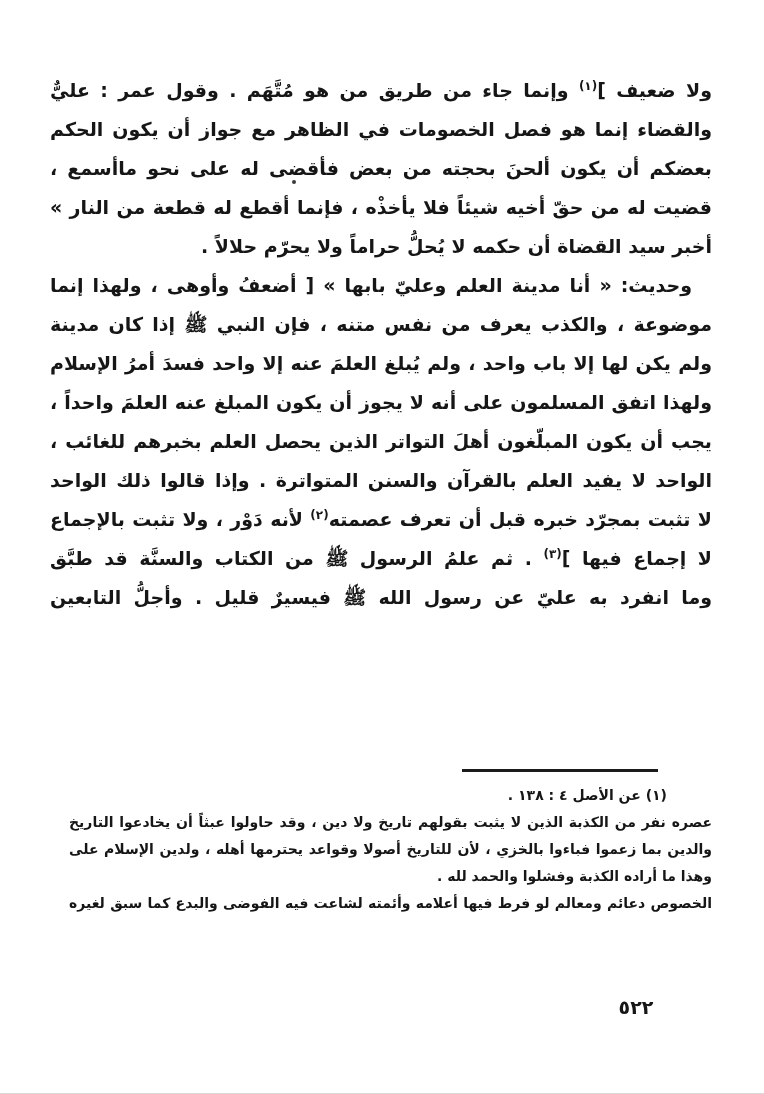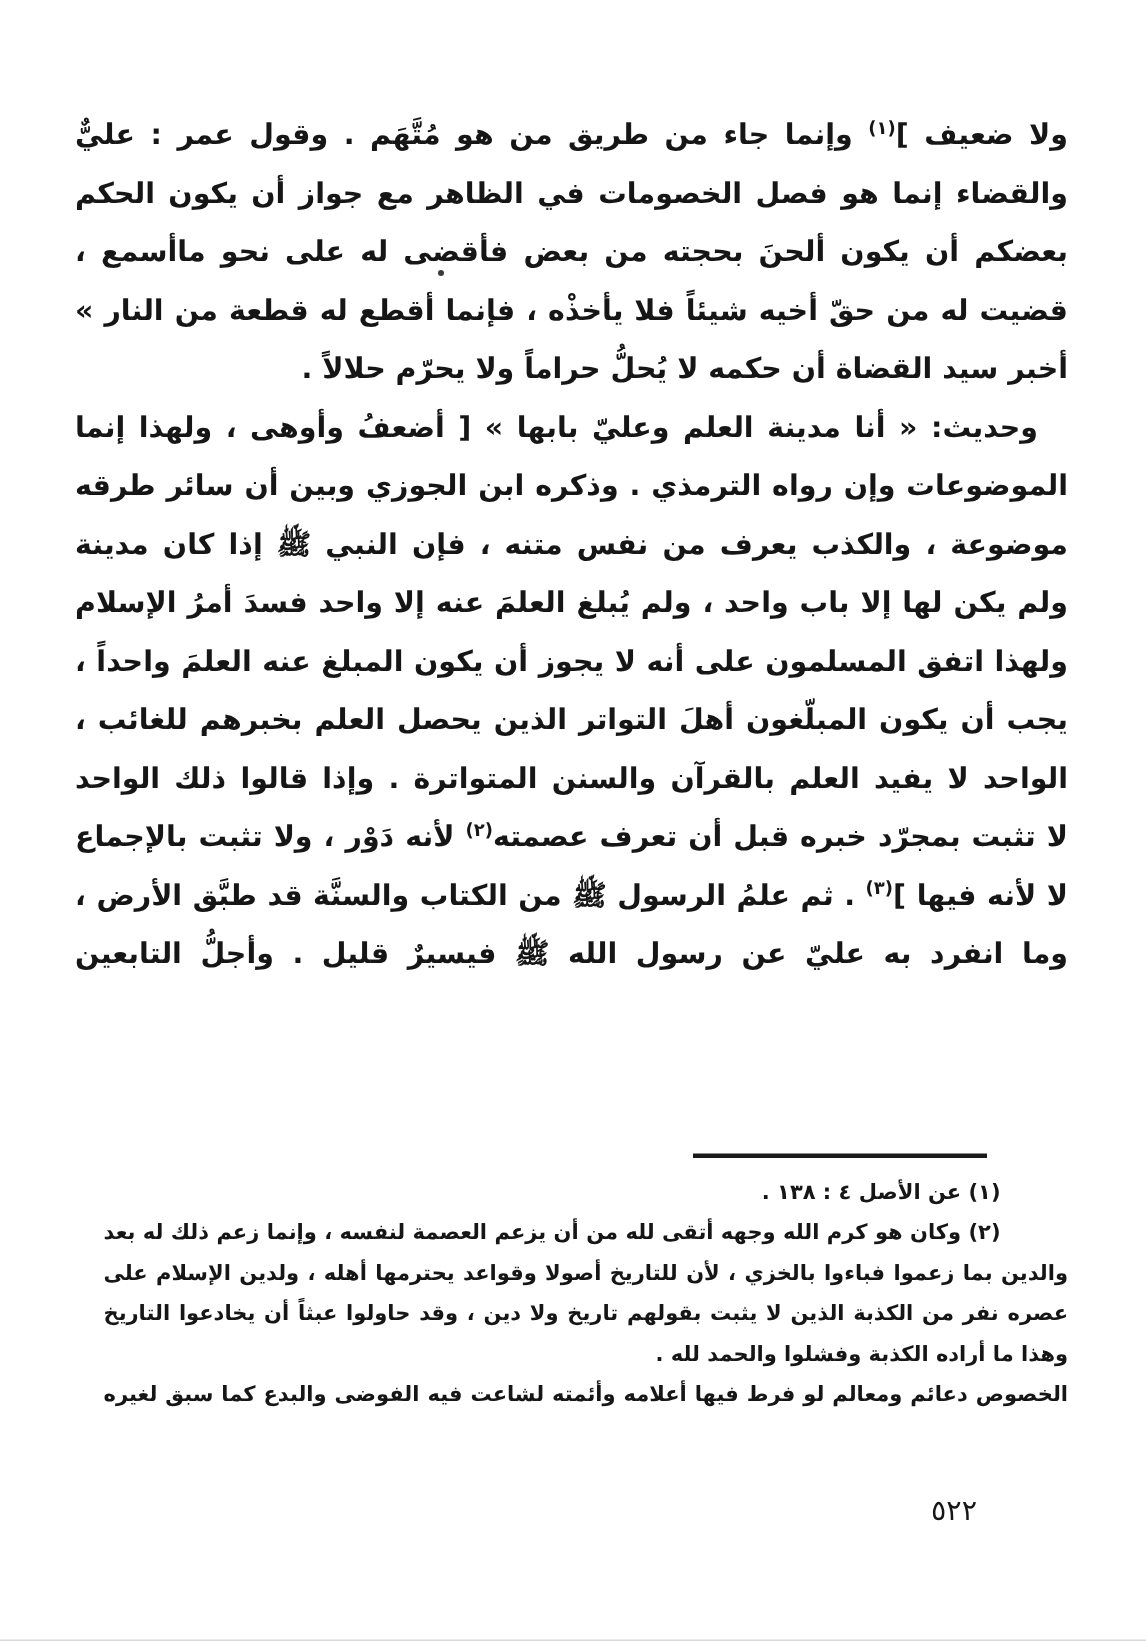--- a/index.html
+++ b/index.html
@@ -31,58 +31,56 @@
     margin-left:19px;
   }
   .fn-line{
     height:27px;line-height:27px;overflow:hidden;
     text-align:justify;text-align-last:justify;
   }
   .fn-line.end{text-align:right;text-align-last:auto;}
   .pagenum{
     position:absolute;left:598px;top:993px;width:76px;height:28px;
     line-height:28px;text-align:center;direction:rtl;font-size:19px;
-    font-weight:400;letter-spacing:2px;
+    font-weight:700;letter-spacing:2px;
   }
   .speck{
     position:absolute;left:292px;top:180px;width:4px;height:4px;
     background:#3a3a3a;border-radius:50%;
   }
 </style>
 </head>
 <body>
 
 <div class="page">
 
   <div class="main">
     <div class="line"><span>ولا ضعيف ]</span><span class="fnref">(١)</span><span> وإنما جاء من طريق من هو مُتَّهَم . وقول عمر : عليٌّ أقضانا ،</span></div>
     <div class="line">والقضاء إنما هو فصل الخصومات في الظاهر مع جواز أن يكون الحكم في</div>
     <div class="line">بعضكم أن يكون ألحنَ بحجته من بعض فأقضى له على نحو ماأسمع ، فمن</div>
     <div class="line">قضيت له من حقّ أخيه شيئاً فلا يأخذْه ، فإنما أقطع له قطعة من النار » فقد</div>
     <div class="line end">أخبر سيد القضاة أن حكمه لا يُحلُّ حراماً ولا يحرّم حلالاً .</div>
 
     <div class="line ind1">وحديث: « أنا مدينة العلم وعليّ بابها » [ أضعفُ وأوهى ، ولهذا إنما يعدُّ في</div>
-    <div class="line">الموضوعات وإن رواه الترمذي . وذكره ابن الجوزي وبين أن سائر طرقه</div>
     <div class="line">موضوعة ، والكذب يعرف من نفس متنه ، فإن النبي ﷺ إذا كان مدينة العلم</div>
     <div class="line">ولم يكن لها إلا باب واحد ، ولم يُبلغ العلمَ عنه إلا واحد فسدَ أمرُ الإسلام ،</div>
     <div class="line">ولهذا اتفق المسلمون على أنه لا يجوز أن يكون المبلغ عنه العلمَ واحداً ، بل</div>
     <div class="line">يجب أن يكون المبلّغون أهلَ التواتر الذين يحصل العلم بخبرهم للغائب ، وخبر</div>
     <div class="line">الواحد لا يفيد العلم بالقرآن والسنن المتواترة . وإذا قالوا ذلك الواحد المعصوم</div>
     <div class="line"><span>لا تثبت بمجرّد خبره قبل أن تعرف عصمته</span><span class="fnref">(٢)</span><span> لأنه دَوْر ، ولا تثبت بالإجماع فإنه</span></div>
-    <div class="line"><span>لا لأنه فيها ]</span><span class="fnref">(٣)</span><span> . ثم علمُ الرسول ﷺ من الكتاب والسنَّة قد طبَّق الأرض ،</span></div>
+    <div class="line"><span>لا إجماع فيها ]</span><span class="fnref">(٣)</span><span> . ثم علمُ الرسول ﷺ من الكتاب والسنَّة قد طبَّق الأرض ،</span></div>
     <div class="line">وما انفرد به عليّ عن رسول الله ﷺ فيسيرٌ قليل . وأجلُّ التابعين بالمدينة [ هم ]</div>
   </div>
 
   <div class="rule"></div>
 
   <div class="footnotes">
     <div class="fn-line end ind2">(١) عن الأصل ٤ : ١٣٨ .</div>
-    <div class="fn-line ind2">(٢) وكان هو كرم الله وجهه أتقى لله من أن يزعم العصمة لنفسه ، وإنما زعم ذلك له بعد</div>
+    <div class="fn-line">عصره نفر من الكذبة الذين لا يثبت بقولهم تاريخ ولا دين ، وقد حاولوا عبثاً أن يخادعوا التاريخ</div>
     <div class="fn-line">والدين بما زعموا فباءوا بالخزي ، لأن للتاريخ أصولا وقواعد يحترمها أهله ، ولدين الإسلام على</div>
-    <div class="fn-line">عصره نفر من الكذبة الذين لا يثبت بقولهم تاريخ ولا دين ، وقد حاولوا عبثاً أن يخادعوا التاريخ</div>
     <div class="fn-line end">وهذا ما أراده الكذبة وفشلوا والحمد لله .</div>
     <div class="fn-line">الخصوص دعائم ومعالم لو فرط فيها أعلامه وأئمته لشاعت فيه الفوضى والبدع كما سبق لغيره ،</div>
   </div>
 
   <div class="speck"></div>
 
   <div class="pagenum">٥٢٢</div>
 
 </div>
 

